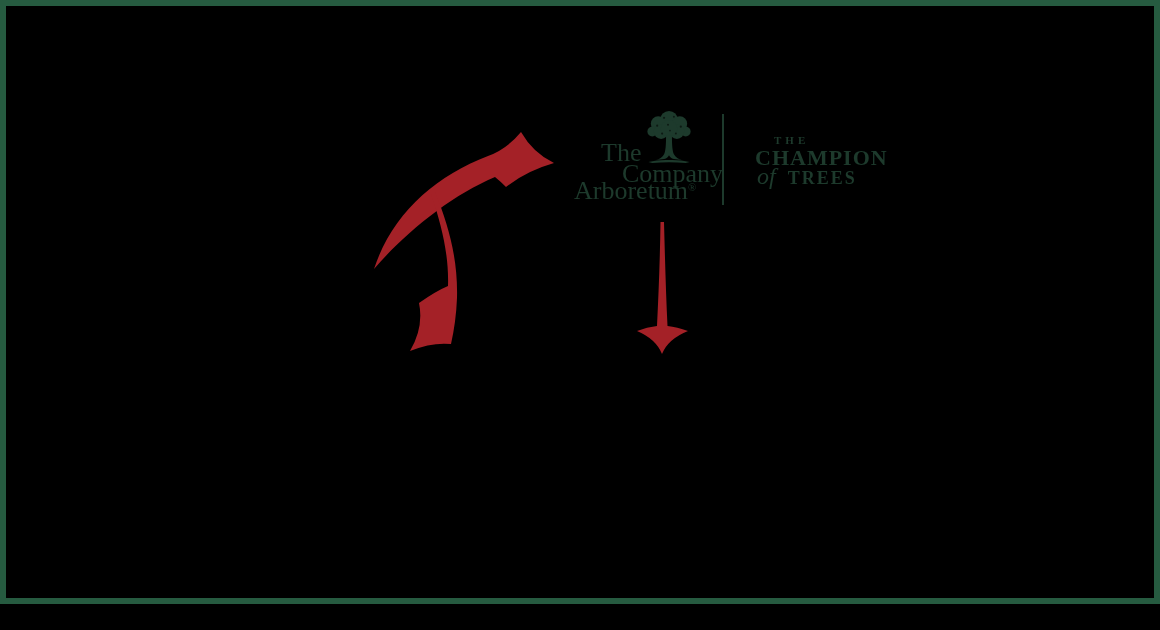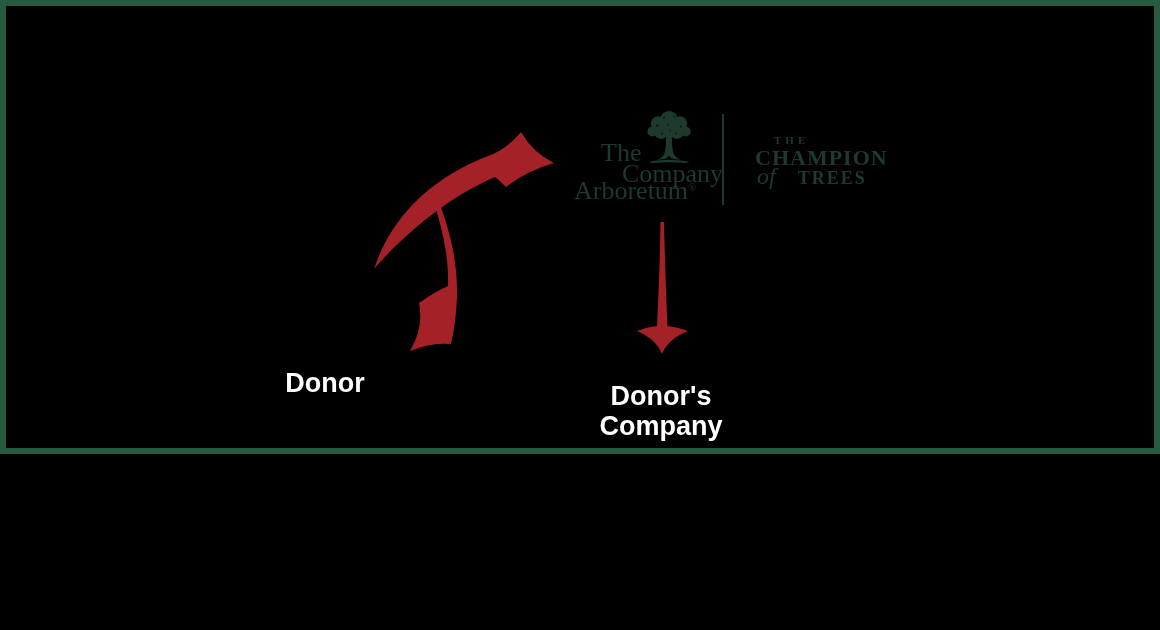--- a/index.html
+++ b/index.html
@@ -4,21 +4,21 @@
 <style>
   :root{
     --background:#000000;
     --frame-green:#265b40;
     --logo-green:#1d3a2c;
     --arrow-red:#a42127;
     --label-white:#ffffff;
   }
   html,body{margin:0;padding:0;background:#000;}
   .canvas{
-    position:relative;width:1160px;height:454px;
+    position:relative;width:1160px;height:604px;
     background:var(--background,#000);
     overflow:hidden;
     font-family:"Liberation Sans",sans-serif;
   }
   .frame{
     position:absolute;inset:0;
     border:6px solid var(--frame-green,#265b40);
     box-sizing:border-box;
   }
   .abs{position:absolute;}
@@ -32,21 +32,21 @@
   .logo-arboretum{left:574px;top:178px;font-size:26px;}
   .logo-reg{font-size:11px;vertical-align:8px;letter-spacing:0;}
   .logo-divider{
     left:722px;top:114px;width:2px;height:91px;
     background:var(--logo-green,#1d3a2c);
   }
   .tag-the{left:774px;top:135px;font-size:11px;font-weight:bold;letter-spacing:4px;}
   .tag-champion{left:747px;top:147px;font-size:22px;font-weight:bold;letter-spacing:1px;margin-left:8px;}
   .tag-ofline{left:757px;top:164px;}
   .tag-of{font-style:italic;font-size:24px;}
-  .tag-trees{font-size:18px;font-weight:bold;letter-spacing:2px;margin-left:22px;}
+  .tag-trees{font-size:18px;font-weight:bold;letter-spacing:2px;margin-left:12px;}
   .white-label{
     color:var(--label-white,#fff);
     font-weight:bold;font-size:27px;line-height:30px;
     text-align:center;
   }
   .donor-label{left:255px;top:368px;width:140px;}
   .company-label{left:591px;top:381px;width:140px;}
   .arrows-layer{left:0;top:0;width:1160px;height:630px;}
   .tree-icon{left:644px;top:108px;width:50px;height:57px;}
 </style>
@@ -110,21 +110,16 @@
   <span class="abs logo-serif logo-arboretum"><span>Arboretum</span><span class="logo-reg">®</span></span>
 
   <div class="abs logo-divider"></div>
 
   <span class="abs logo-serif tag-the">THE</span>
   <span class="abs logo-serif tag-champion">CHAMPION</span>
   <span class="abs logo-serif tag-ofline">
     <span class="tag-of">of</span><span class="tag-trees">TREES</span>
   </span>
 
-  <div class="abs white-label donor-label">Donor</div>
 
-  <div class="abs white-label company-label">
-    <div>Donor's</div>
-    <div>Company</div>
-  </div>
 
   <div class="frame"></div>
 </div>
 
 </body></html>

